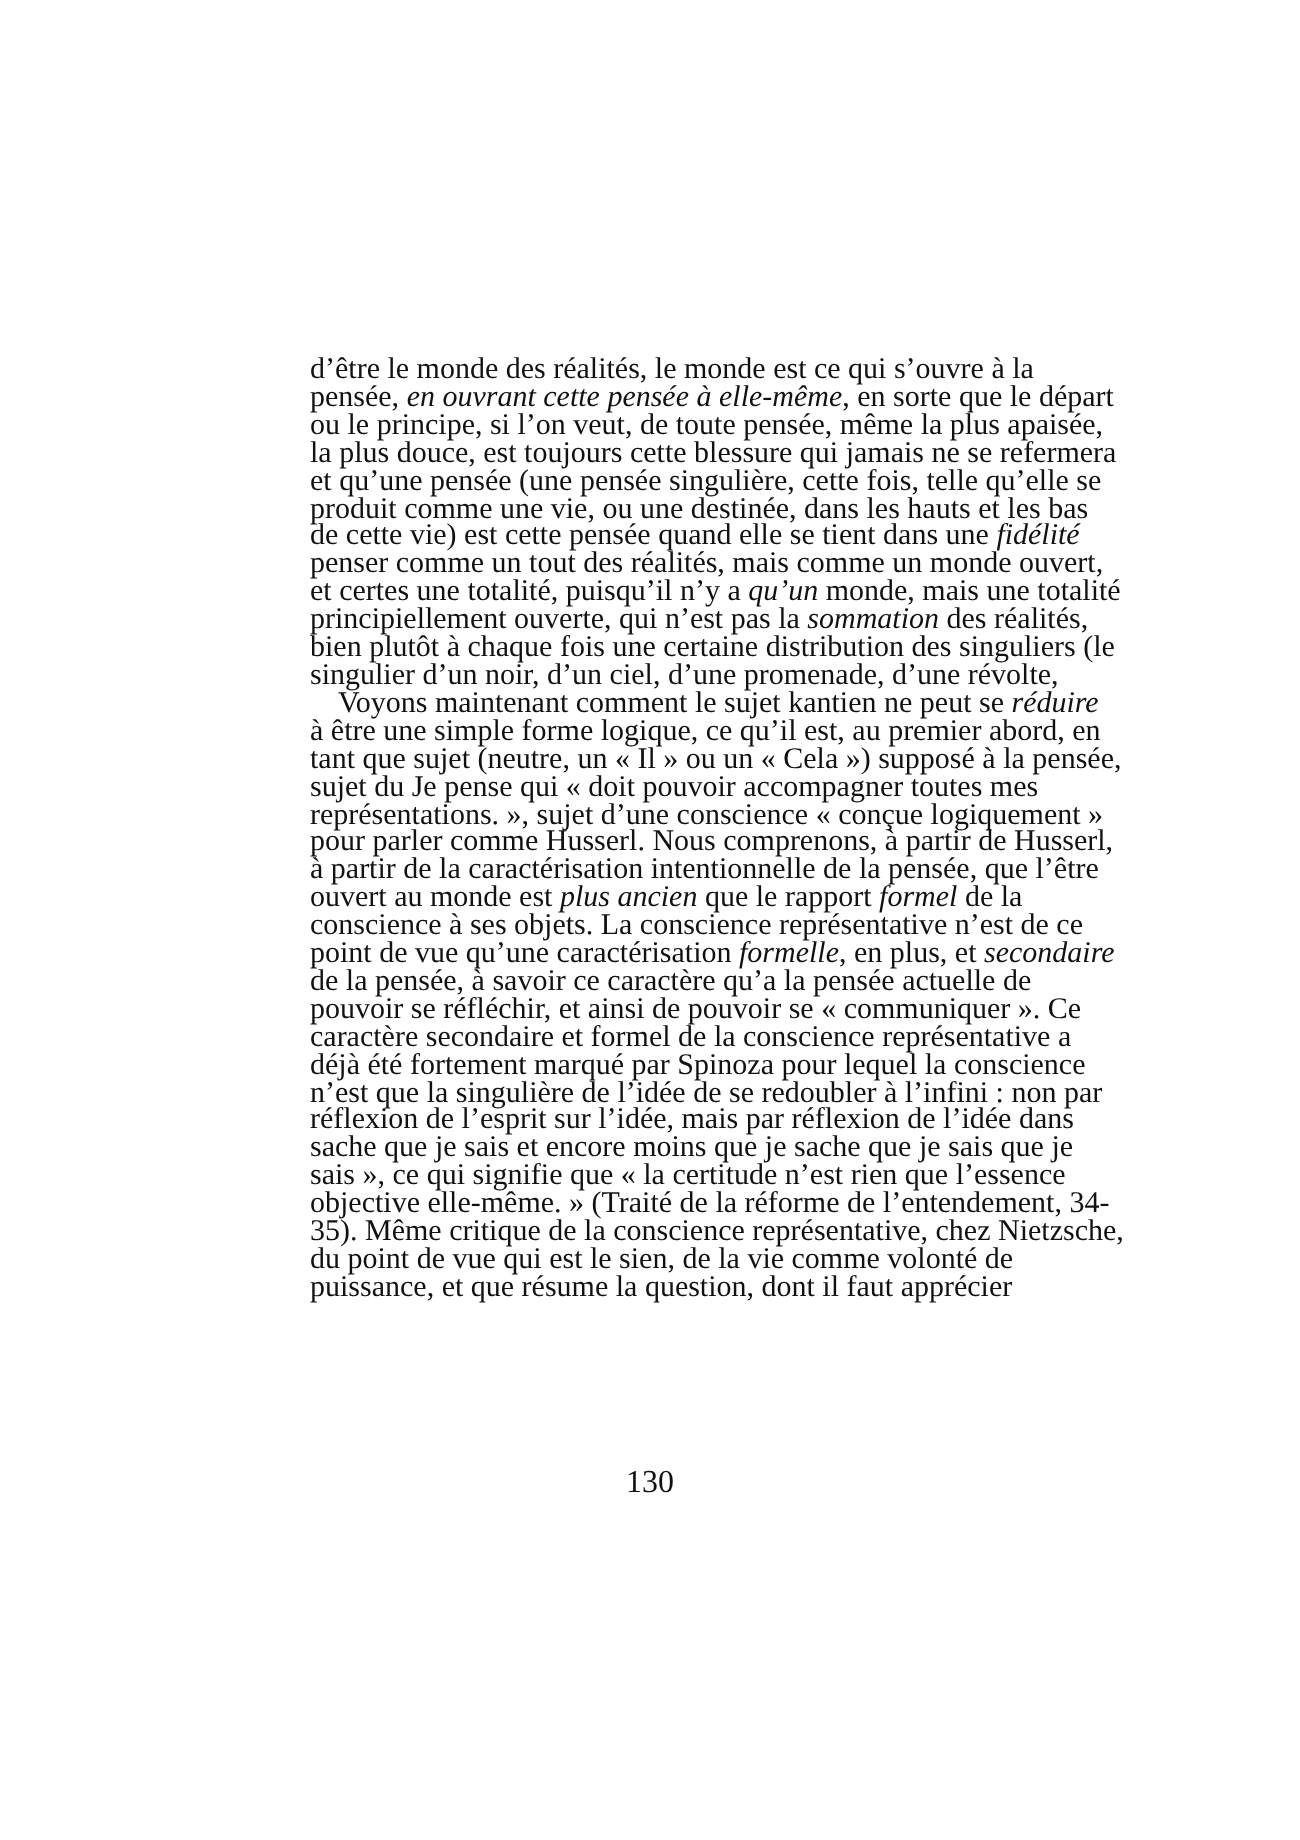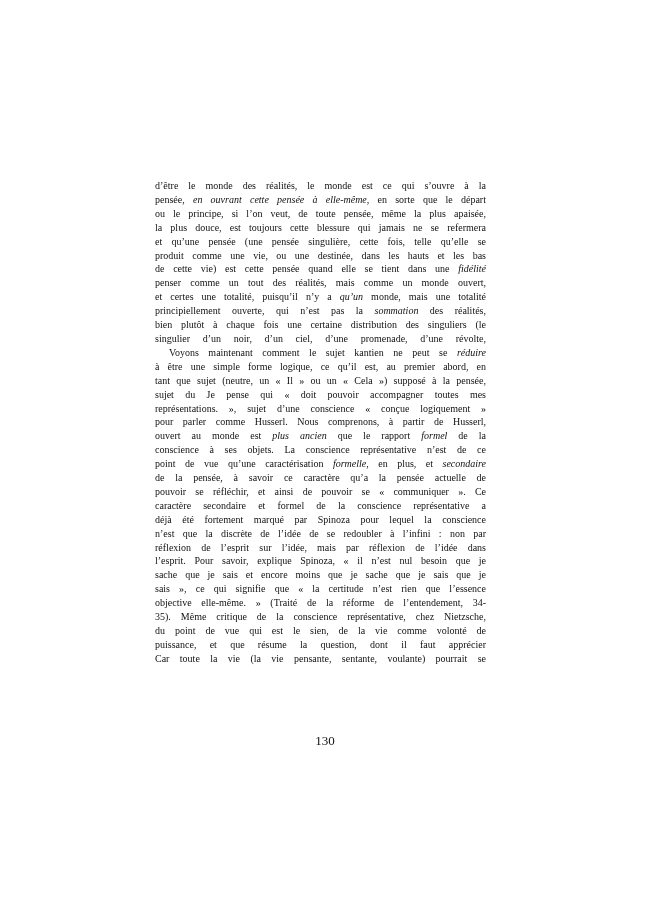--- a/index.html
+++ b/index.html
@@ -6,42 +6,42 @@
   body { width: 650px; height: 920px; position: relative; overflow: hidden; }
   .page {
     position: absolute; left: 0; top: 0; width: 650px; height: 920px; background: #fff;
   }
   .text-block {
     position: absolute;
     left: 155px;
     top: 179px;
     width: 331px;
     font-family: "Liberation Serif", "DejaVu Serif", serif;
-    font-size: 10px;
+    font-size: 15px;
     line-height: 13.92px;
     color: #111;
     text-align: justify;
   }
   .text-block .line {
     display: block;
     white-space: nowrap;
     text-align: justify;
     text-align-last: justify;
     height: 13.92px;
   }
   .text-block .line.last { text-align-last: left; }
   .text-block .line.indent { padding-left: 14px; }
   em { font-style: italic; }
   .page-number {
     position: absolute;
     left: 0; width: 650px;
     top: 733px;
     text-align: center;
     font-family: "Liberation Serif", "DejaVu Serif", serif;
-    font-size: 13px;
+    font-size: 16px;
     color: #111;
   }
 </style>
 </head>
 <body>
 
 <div class="page">
   <div class="text-block" id="text-block">
       <span class="line"><span>d’être le monde des réalités, le monde est ce qui s’ouvre à la</span></span>
       <span class="line"><span>pensée, </span><em>en ouvrant cette pensée à elle-même</em><span>, en sorte que le départ</span></span>
@@ -54,32 +54,31 @@
       <span class="line"><span>et certes une totalité, puisqu’il n’y a </span><em>qu’un</em><span> monde, mais une totalité</span></span>
       <span class="line"><span>principiellement ouverte, qui n’est pas la </span><em>sommation</em><span>  des réalités,</span></span>
       <span class="line"><span>bien plutôt à chaque fois une certaine distribution des singuliers (le</span></span>
       <span class="line"><span>singulier d’un noir, d’un ciel, d’une promenade, d’une révolte,</span></span>
       <span class="line indent"><span>Voyons maintenant comment le sujet kantien ne peut se </span><em>réduire</em></span>
       <span class="line"><span>à être une simple forme logique, ce qu’il est, au premier abord, en</span></span>
       <span class="line"><span>tant que sujet  (neutre, un « Il » ou un « Cela ») supposé à la pensée,</span></span>
       <span class="line"><span>sujet du Je pense qui  « doit pouvoir accompagner toutes mes</span></span>
       <span class="line"><span>représentations. », sujet d’une conscience « conçue logiquement »</span></span>
       <span class="line"><span>pour parler comme Husserl. Nous comprenons, à partir de Husserl,</span></span>
+      <span class="line"><span>à partir de la caractérisation intentionnelle de la pensée, que l’être</span></span>
       <span class="line"><span>ouvert au monde est  </span><em>plus ancien</em><span> que le rapport </span><em>formel</em><span> de la</span></span>
       <span class="line"><span>conscience à ses objets. La conscience représentative n’est de ce</span></span>
       <span class="line"><span>point de vue qu’une caractérisation </span><em>formelle</em><span>, en plus, et </span><em>secondaire</em></span>
       <span class="line"><span>de la pensée, à savoir ce caractère qu’a la pensée actuelle de</span></span>
       <span class="line"><span>pouvoir se réfléchir, et ainsi de pouvoir se « communiquer ». Ce</span></span>
       <span class="line"><span>caractère secondaire et formel de la conscience représentative a</span></span>
       <span class="line"><span>déjà été fortement marqué par Spinoza pour lequel la conscience</span></span>
-      <span class="line"><span>n’est que la discrète de l’idée de se redoubler à l’infini : non par</span></span>
+      <span class="line"><span>n’est que la singulière de l’idée de se redoubler à l’infini : non par</span></span>
       <span class="line"><span>réflexion de l’esprit sur l’idée, mais par réflexion de l’idée dans</span></span>
-      <span class="line"><span>l’esprit. Pour savoir, explique Spinoza, « il n’est nul besoin que je</span></span>
       <span class="line"><span>sache que je sais et encore moins que je sache que je sais que je</span></span>
       <span class="line"><span>sais », ce qui signifie que « la certitude n’est rien que l’essence</span></span>
       <span class="line"><span>objective elle-même. » (Traité de la réforme de l’entendement, 34-</span></span>
       <span class="line"><span>35). Même critique de la conscience représentative, chez Nietzsche,</span></span>
       <span class="line"><span>du point de vue qui est le sien, de la vie comme volonté de</span></span>
       <span class="line"><span>puissance, et que résume la question, dont il faut apprécier</span></span>
-      <span class="line"><span>Car toute la vie (la vie pensante, sentante, voulante) pourrait se</span></span>
     </div>
   <div class="page-number">130</div>
 </div>
 
 </body></html>

